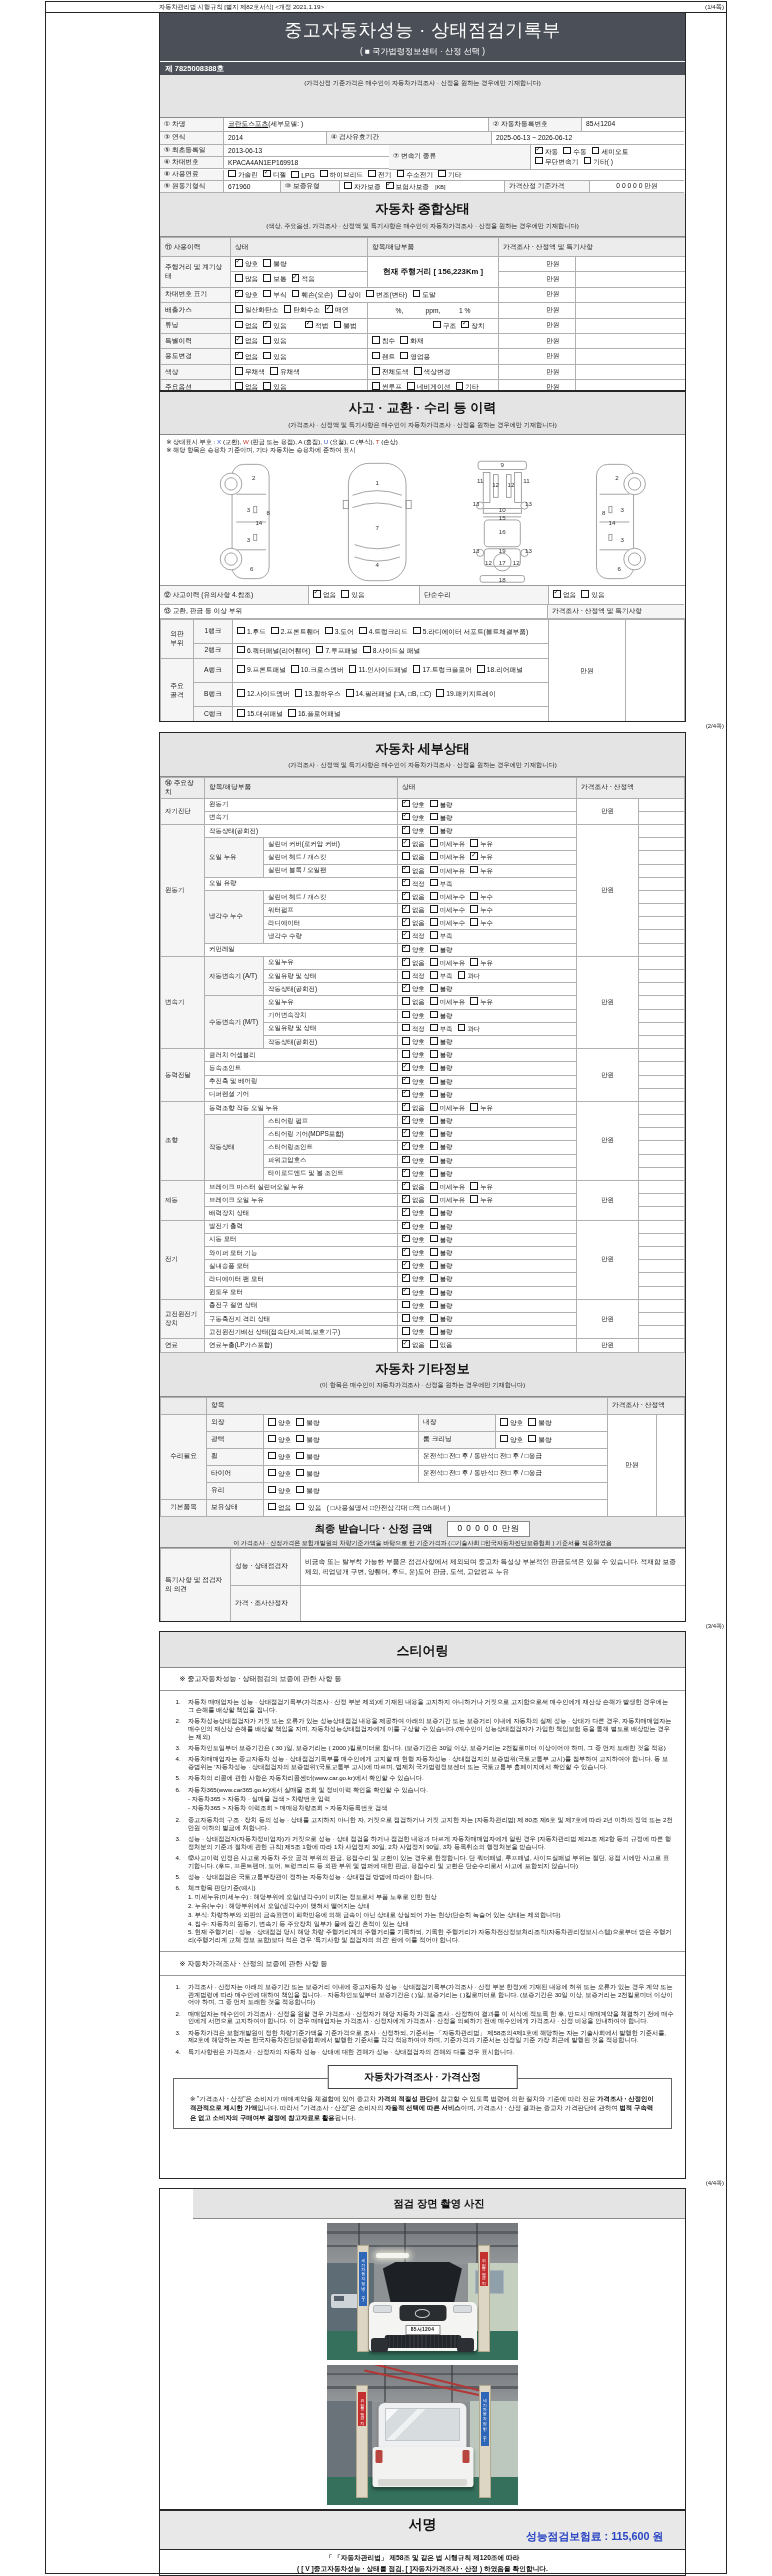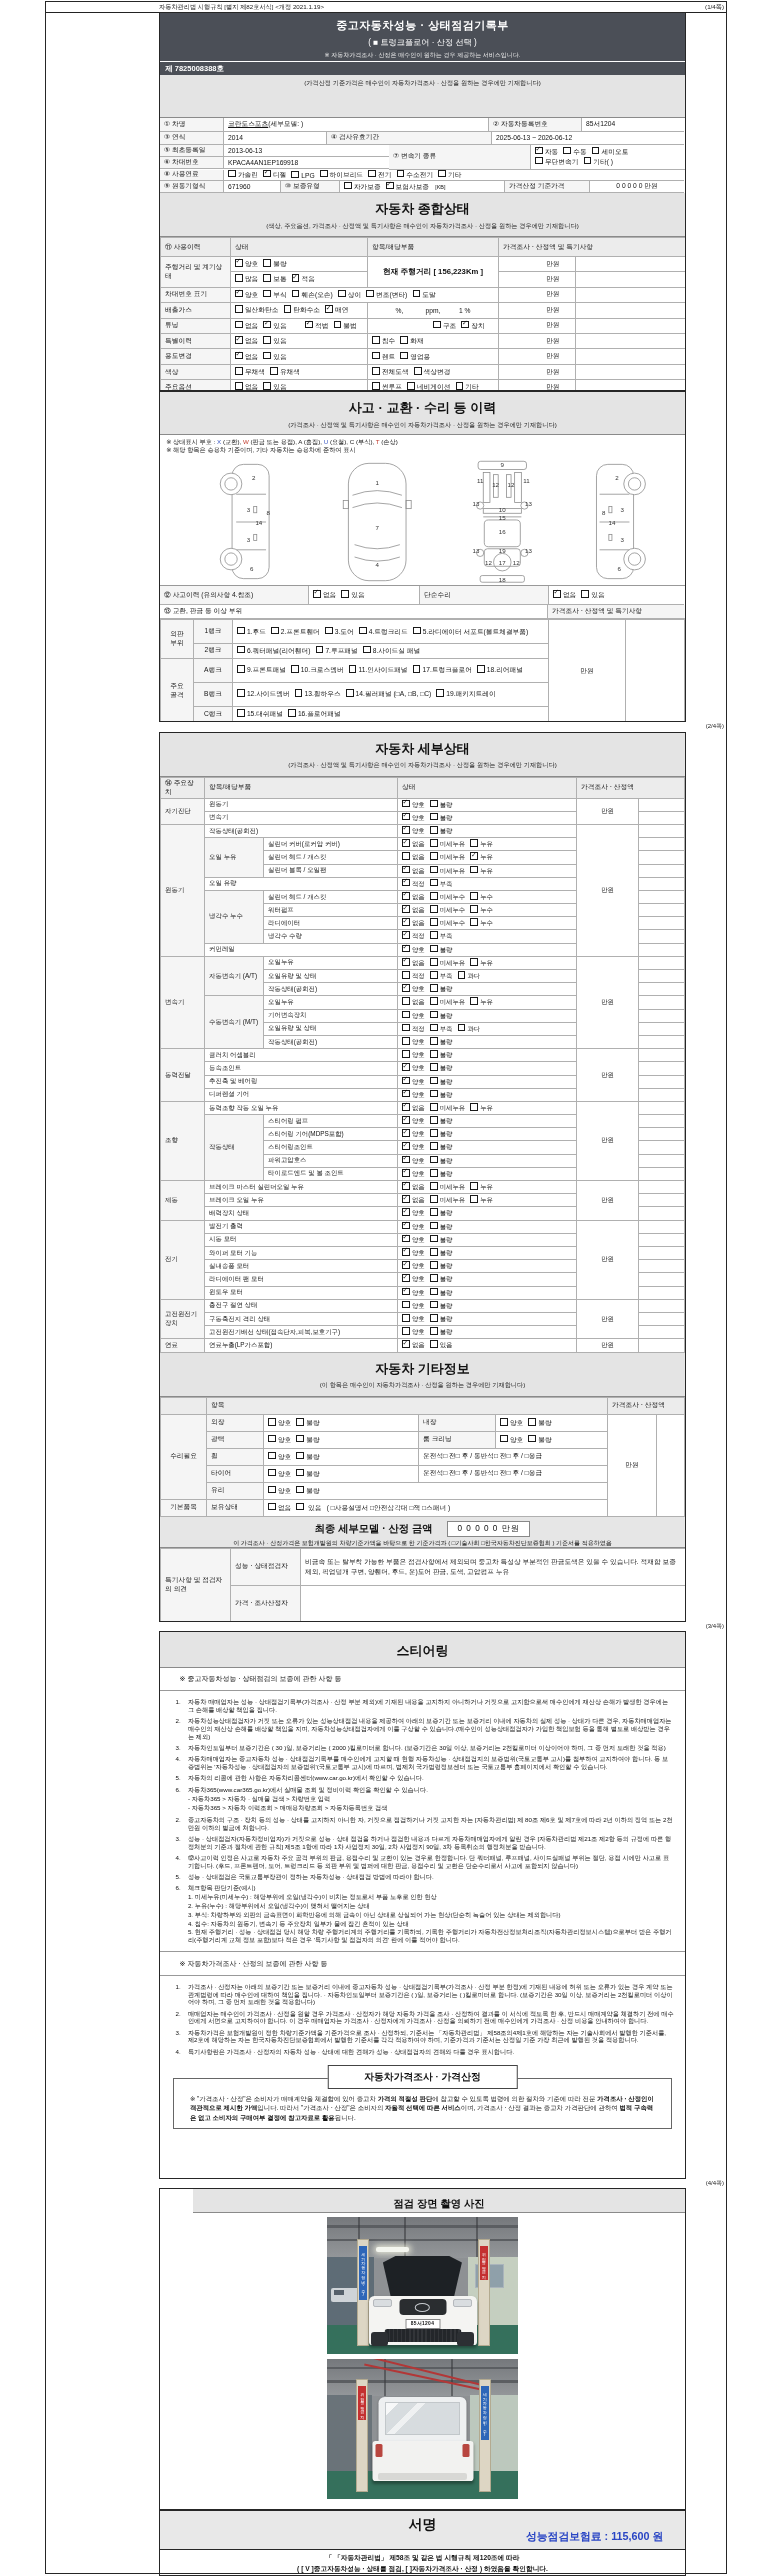--- a/index.html
+++ b/index.html
@@ -9,21 +9,21 @@
          border:1px solid #262626;}
   .lawline{position:absolute;top:0.5px;left:113px;width:565px;height:9.3px;display:flex;
            justify-content:space-between;font-size:6.2px;color:#222;}
   .lawrule{position:absolute;top:9.8px;left:0;right:0;border-top:1px solid #222;}
   .content{position:absolute;left:113px;top:10.3px;width:527px;}
   .blk{box-sizing:border-box;overflow:hidden;}
   .box{border:1px solid #262626;}
   .marker{width:565px;text-align:right;font-size:6px;color:#222;height:9.3px;line-height:9.3px;}
   
   .titlebox{background:#4b4f57;color:#fff;text-align:center;height:48px;}
-  .t1{font-size:11px;font-weight:700;padding-top:5.2px;letter-spacing:0.5px;}
+  .t1{font-size:18px;font-weight:400;padding-top:5.2px;letter-spacing:0.5px;}
   .t2{font-size:8.2px;margin-top:3.6px;}
   .t3{font-size:6px;margin-top:2.6px;color:#eee;}
   .docbar{background:#4b4f57;color:#fff;height:14px;line-height:13px;font-size:7.5px;font-weight:700;
           padding-left:5.2px;border-top:1px solid #fff;box-sizing:border-box;}
   
   .band{background:#e4e4e4;text-align:center;border-bottom:0.5px solid #8a8a8a;box-sizing:border-box;}
   .bt{font-size:13px;font-weight:600;padding-top:7.2px;}
   .bs{font-size:6.2px;margin-top:3.6px;color:#222;}
   
   .brow{display:flex;}
@@ -60,21 +60,21 @@
   .nitem{display:flex;margin-bottom:3.6px;font-size:6.2px;line-height:7.7px;}
   .nno{width:12.4px;flex:none;}
   .ntxt{flex:1;}
   .nsubs{margin-top:1.5px;}
   .nsubs div{margin-bottom:1px;}
   .valwrap{margin:15.5px 13.4px 5.2px;border:0.5px solid #666;position:relative;padding:15.5px 15.5px 6.2px;}
   .valtitle{position:absolute;top:-13.4px;left:50%;transform:translateX(-50%);background:#fff;
             border:0.8px solid #444;padding:4.6px 36px;font-size:9.8px;font-weight:600;white-space:nowrap;}
   .valtext{font-size:6.4px;line-height:9.3px;}
   
-  .phband{background:#e4e4e4;height:24px;border-bottom:0.5px solid #8a8a8a;text-align:center;box-sizing:border-box;margin-left:33px;}
+  .phband{background:#e4e4e4;height:30px;border-bottom:0.5px solid #8a8a8a;text-align:center;box-sizing:border-box;margin-left:33px;}
   .phbt{font-size:10.3px;font-weight:600;padding-top:8.2px;}
   .photo{width:191px;margin:0 auto;position:relative;overflow:hidden;background:#8e9194;}
   .ceil{position:absolute;top:0;left:0;right:0;background:linear-gradient(#75787c,#94979a);}
   .beam{position:absolute;left:0;right:0;height:2.6px;background:#5b5e62;}
   .pipe{position:absolute;top:0;bottom:0;width:2.1px;background:rgba(55,56,60,.55);}
   .lamp{position:absolute;width:33px;height:4.6px;background:#f4f6ef;border-radius:2.1px;box-shadow:0 0 6.2px 2.1px rgba(250,250,230,.8);}
   .wallL{position:absolute;left:0;}
   .wallR{position:absolute;right:0;}
   .floor{position:absolute;bottom:0;left:0;right:0;background:#35705c;}
   .post{position:absolute;width:12.4px;background:#ddd6c4;border:0.5px solid #b3aa90;box-sizing:border-box;}
@@ -124,21 +124,21 @@
     <span>자동차관리법 시행규칙 [별지 제82호서식] &lt;개정 2021.1.19&gt;</span>
     <span>(1/4쪽)</span>
   </div>
   <div class="lawrule"></div>
 
   <div class="content">
 
    <div class="blk box" style="height:379px">
      <div class="titlebox blk">
        <div class="t1">중고자동차성능 · 상태점검기록부</div>
-       <div class="t2">( ■ 트렁크플로어 · 산정 선택 )</div>
+       <div class="t2">( ■ 국가법령정보센터 · 산정 선택 )</div>
        <div class="t3">※ 자동차가격조사 · 산정은 매수인이 원하는 경우 제공하는 서비스입니다.</div>
      </div>
      <div class="docbar">제 7825008388호</div>
 
      <div class="band blk" style="height:43px">
        <div class="bs">(가격산정 기준가격은 매수인이 자동차가격조사 · 산정을 원하는 경우에만 기재합니다)</div>
      </div>
 
      <div class="blk" style="height:75px">
        <div class="brow" style="height:14px">
@@ -770,21 +770,21 @@
           <td class="lab cc">기본품목</td>
           <td class="lab">보유상태</td>
           <td colspan="3"><span><span class="opt"><span class="cb"></span>없음</span><span class="opt"><span class="cb"></span> 있음</span></span><span>( □사용설명서 □안전삼각대 □잭 □스패너 )</span></td>
         </tr>
       </tbody>
             </table>
      </div>
 
      <div class="blk" style="height:31px;background:#e6e6e6;border-bottom:0.5px solid #8a8a8a;text-align:center">
        <div style="padding-top:4.1px">
-         <span style="font-size:10.3px;font-weight:700">최종 세부모델 · 산정 금액</span>
+         <span style="font-size:10.3px;font-weight:700">최종 받습니다 · 산정 금액</span>
          <span style="display:inline-block;margin-left:12.4px;background:#fff;border:0.5px solid #888;padding:1.5px 9.3px;font-size:8.2px;letter-spacing:1px">0 0 0 0 0 만원</span>
        </div>
        <div style="font-size:6px;margin-top:2.1px">이 가격조사 · 산정가격은 보험개발원의 차량기준가액을 바탕으로 한 기준가격과 ( □기술사회 □한국자동차진단보증협회 ) 기준서를 적용하였음</div>
      </div>
 
      <div class="blk" style="height:74px">
       <table class="fillt">
         <colgroup>
                 <col style="width:70px">
                 <col style="width:70px">

